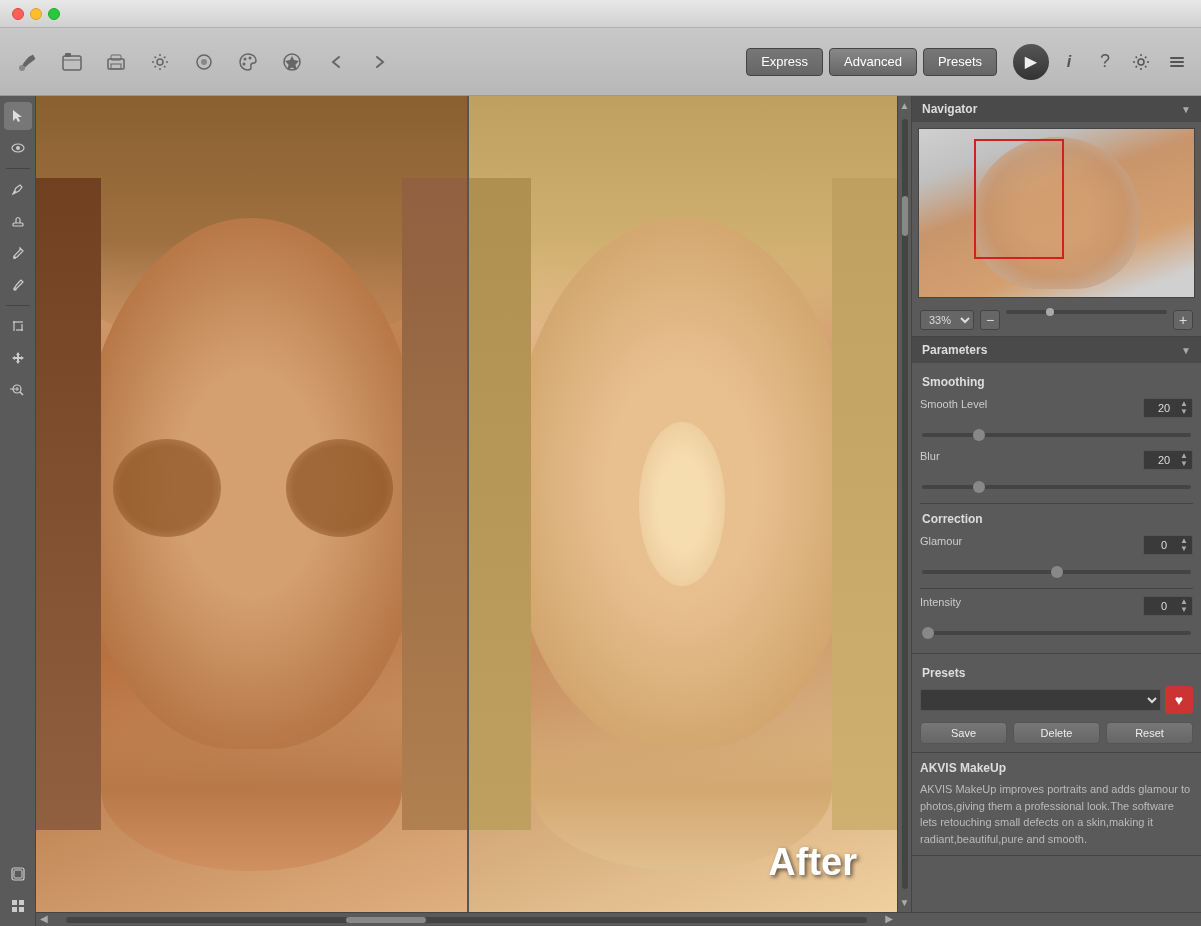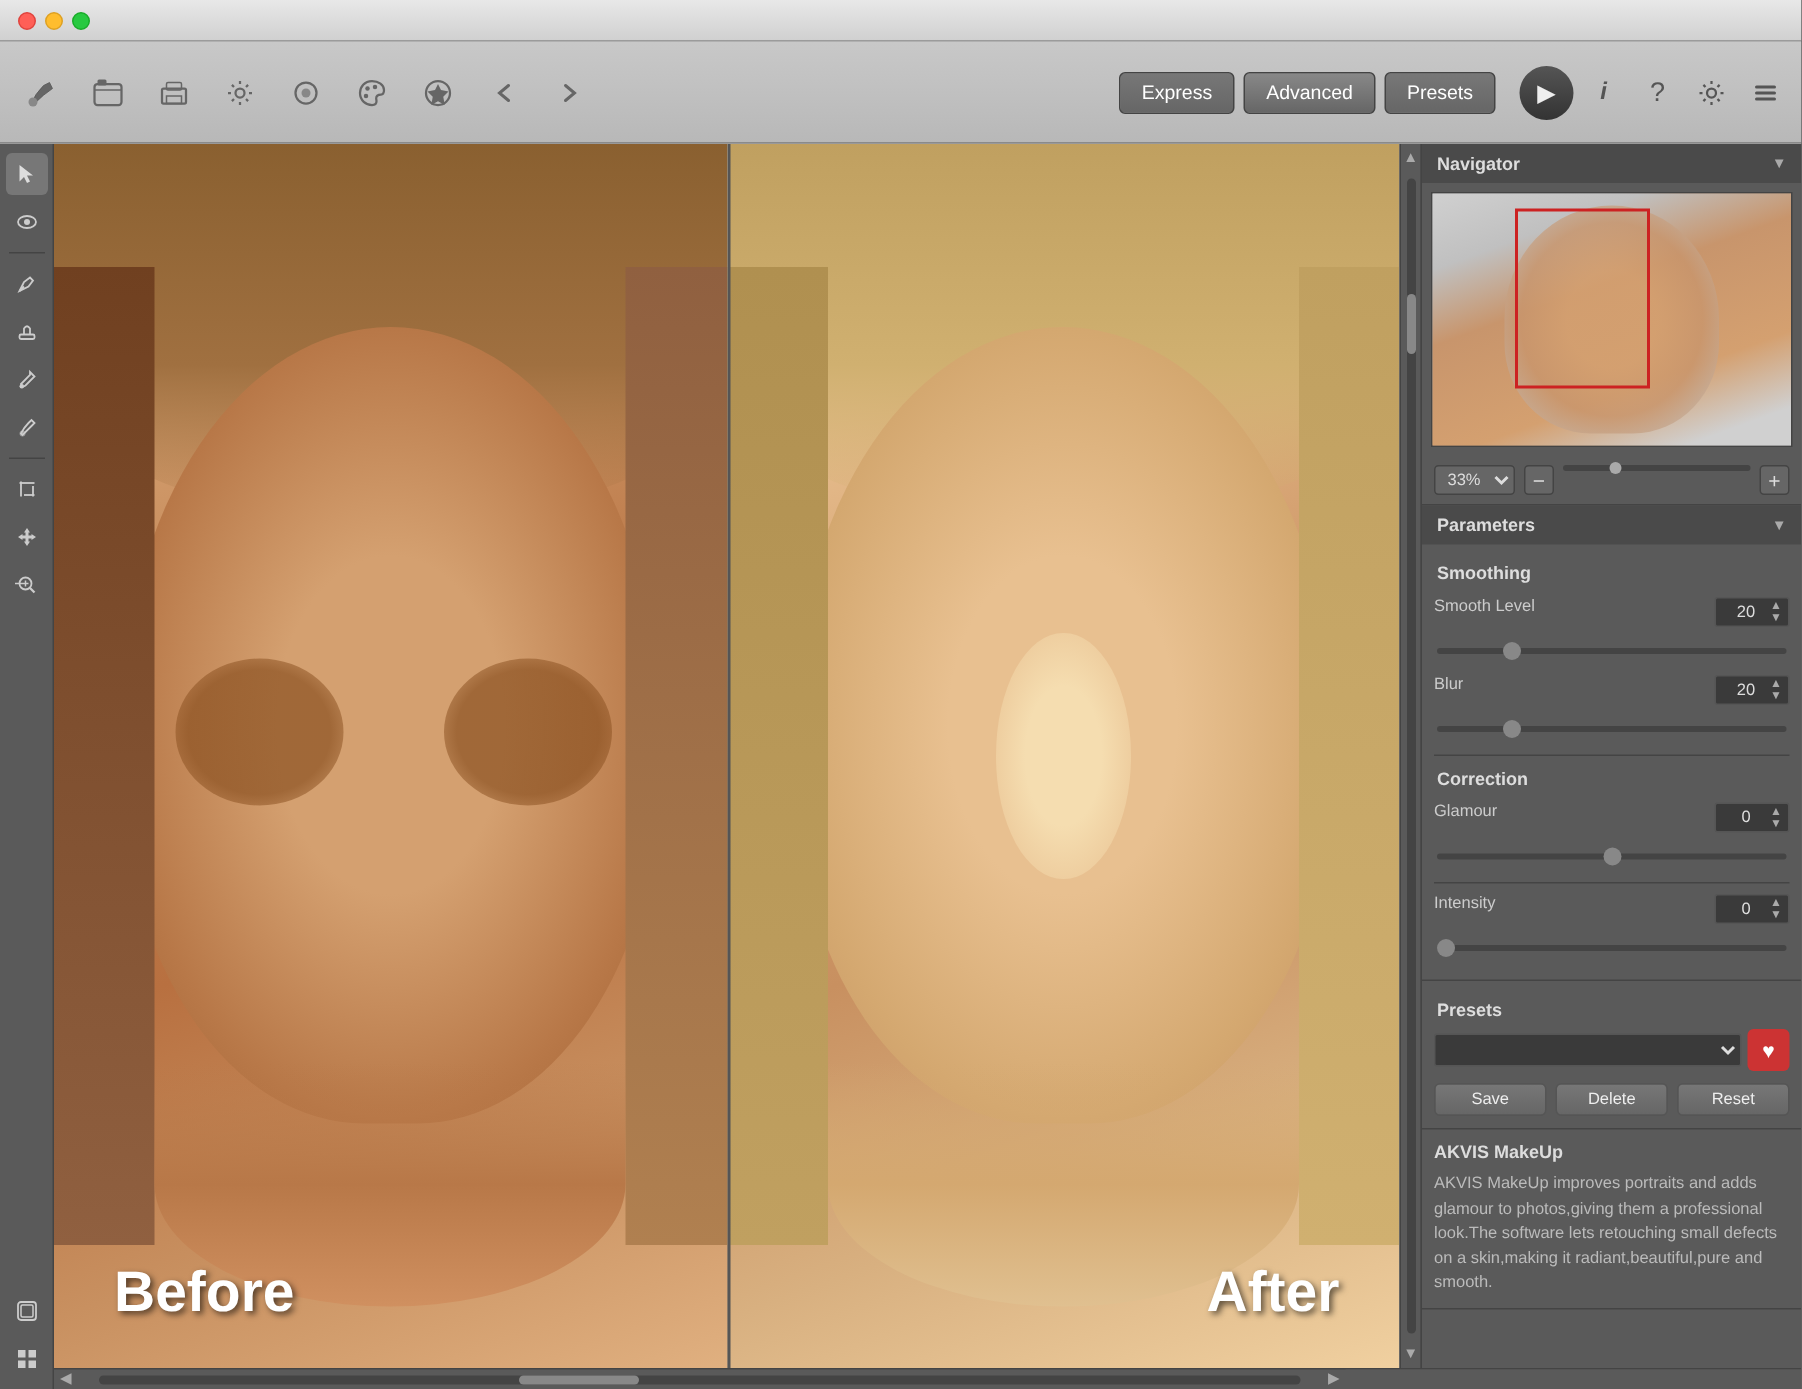--- a/index.html
+++ b/index.html
@@ -92,21 +92,21 @@
     #canvas-container {
       flex: 1;
       position: relative;
       overflow: hidden;
       background: #6a6a6a;
     }
     .scroll-arrow { font-size: 10px; color: #aaa; cursor: pointer; padding: 0 4px; }
 
     
     #right-panel {
-      width: 254px;
+      width: 290px;
       background: #5a5a5a;
       border-left: 1px solid #444;
       display: flex;
       flex-direction: column;
       overflow-y: auto;
     }
     #right-panel::-webkit-scrollbar { width: 8px; }
     #right-panel::-webkit-scrollbar-track { background: #4a4a4a; }
     #right-panel::-webkit-scrollbar-thumb { background: #777; border-radius: 4px; }
 
@@ -530,21 +530,20 @@
 
               <div style="position:absolute; top:40%; left:40%; width:20%; height:20%; background: radial-gradient(ellipse, #f5ddb0 40%, transparent 100%); border-radius: 50%;"></div>
 
               <div style="position:absolute; top:10%; left:0; width:15%; height:80%; background: linear-gradient(180deg, #b09050 0%, #c0a060 100%);"></div>
 
               <div style="position:absolute; top:10%; right:0; width:15%; height:80%; background: linear-gradient(180deg, #c0a060 0%, #d0b070 100%);"></div>
 
               <div style="position:absolute; bottom:5%; left:15%; width:70%; height:20%; background: linear-gradient(180deg, transparent, #d4a870 50%, #e0c090 100%); border-radius: 0 0 50% 50%;"></div>
             </div>
 
-            <div style="position:absolute; bottom:28px; left:40px; font-size:38px; font-weight:bold; color:white; text-shadow: 2px 2px 4px rgba(0,0,0,0.6); z-index:20;">Before</div>
 
             <div style="position:absolute; bottom:28px; right:40px; font-size:38px; font-weight:bold; color:white; text-shadow: 2px 2px 4px rgba(0,0,0,0.6); z-index:20;">After</div>
           </div>
         </div>
       </div>
 
       <div id="canvas-vscroll">
         <div class="vscroll-arrow">▲</div>
         <div class="vscroll-track">
           <div class="vscroll-thumb"></div>

